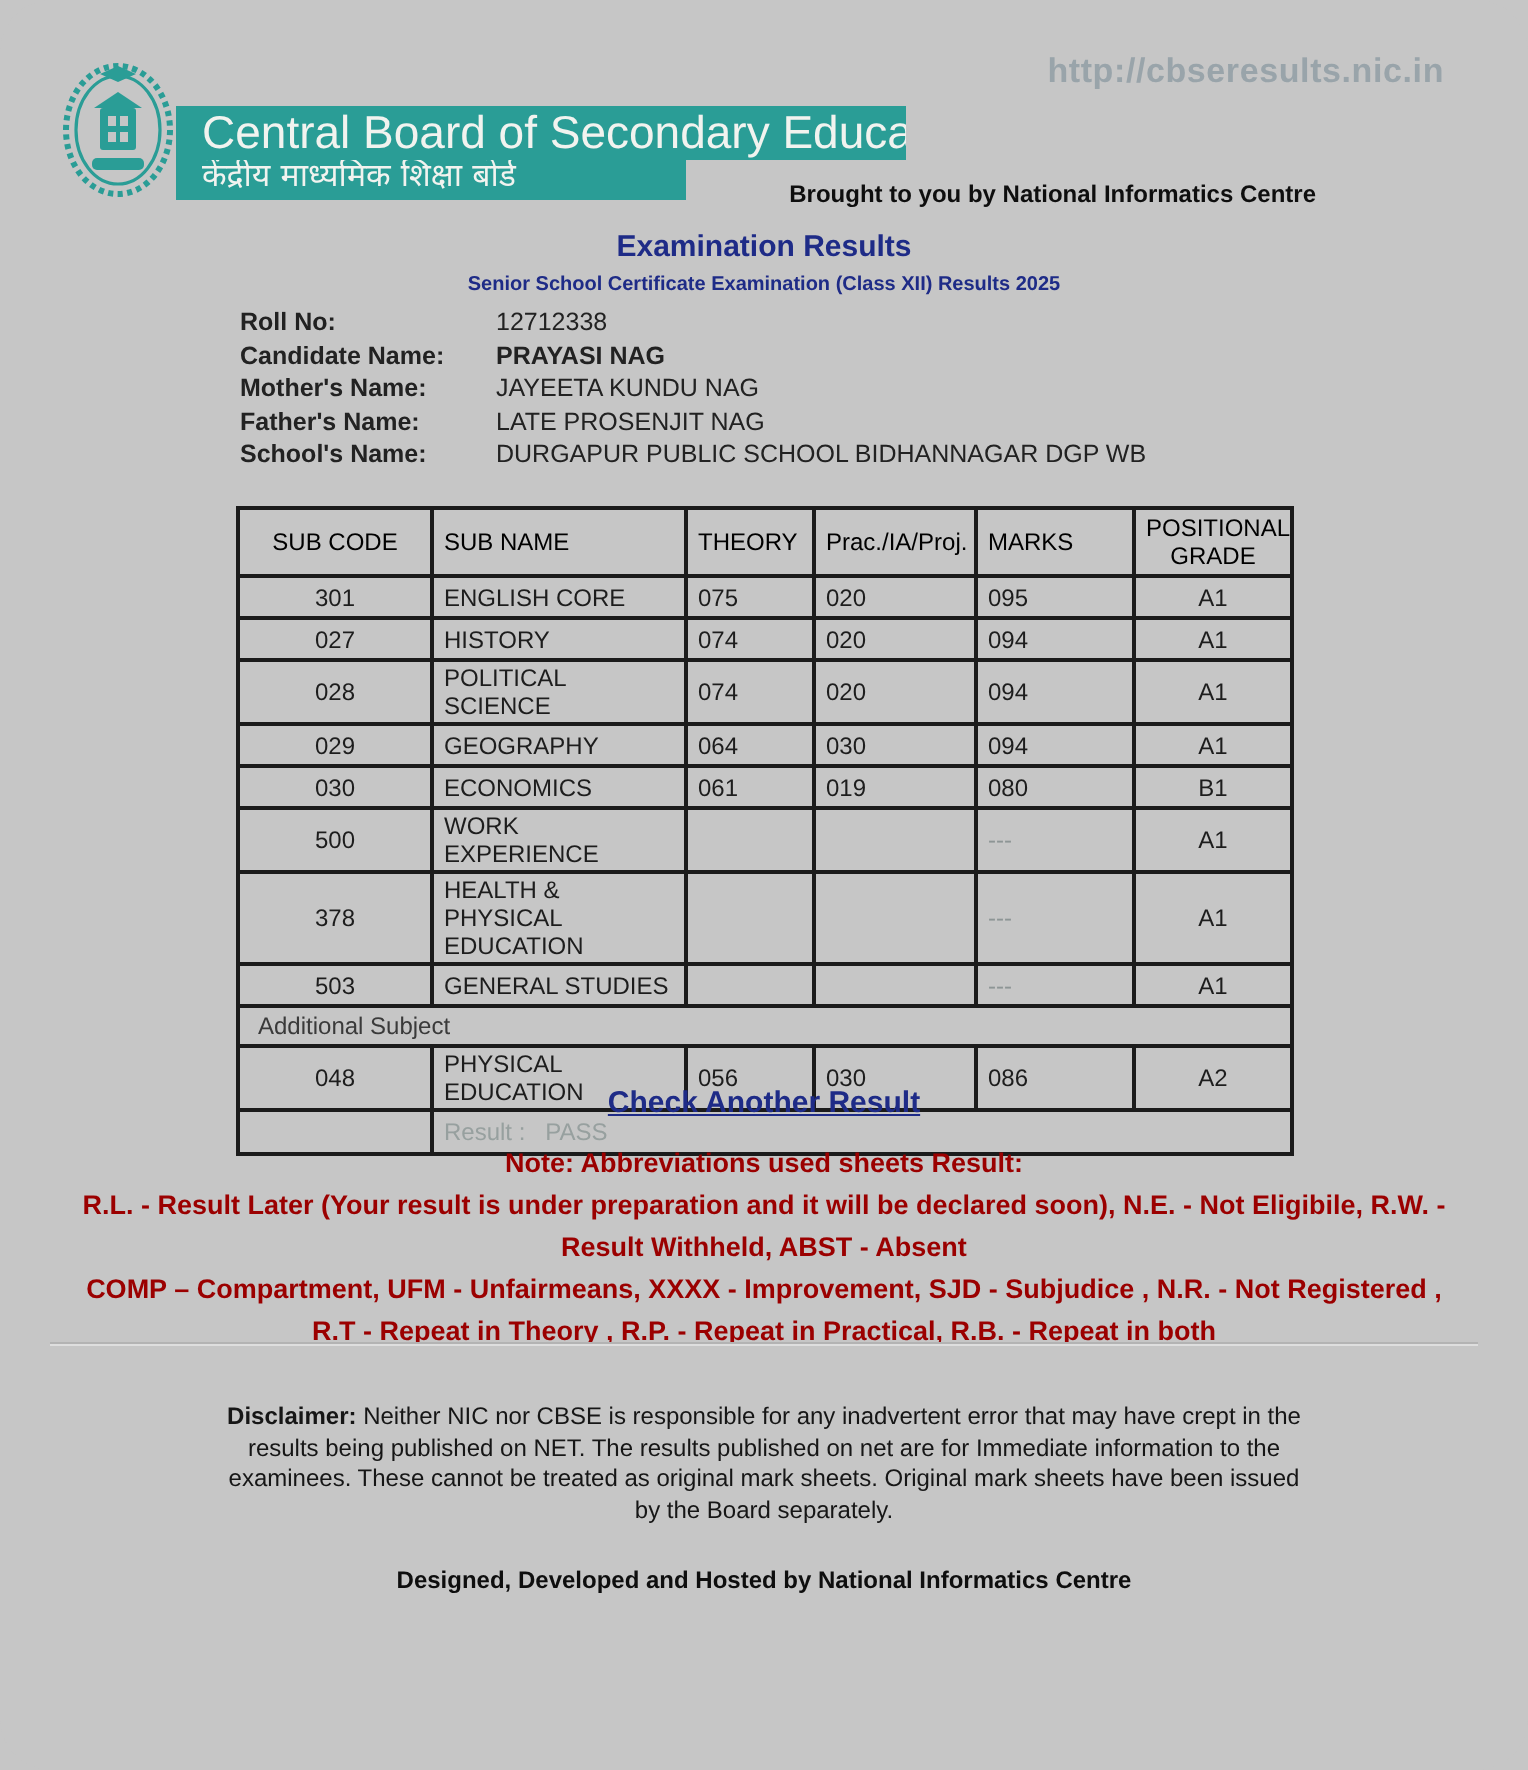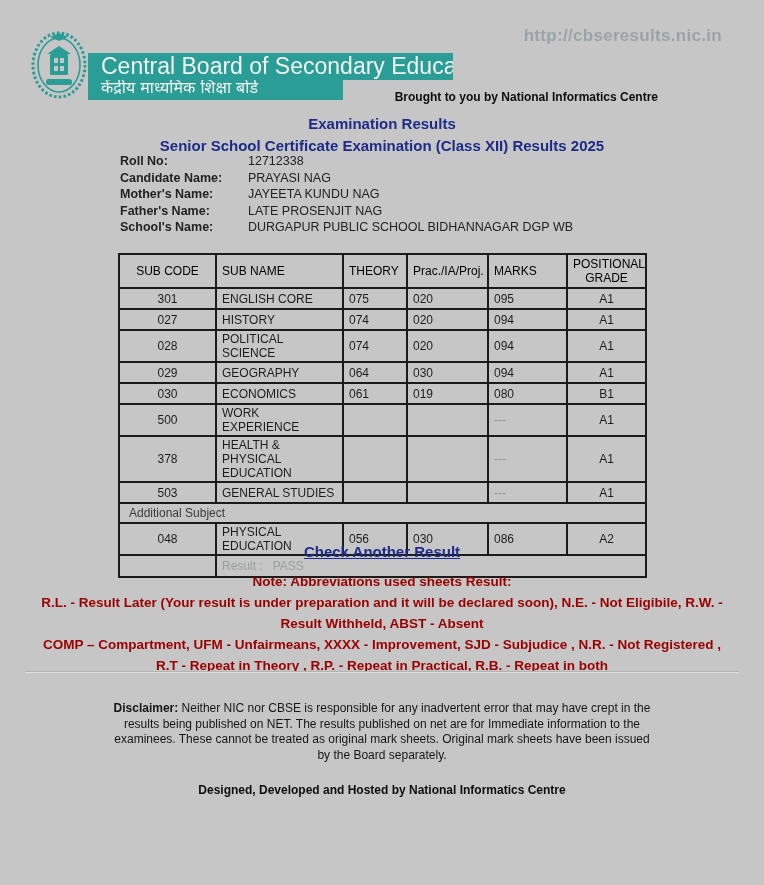--- a/index.html
+++ b/index.html
@@ -7,26 +7,26 @@
         font-family:"Liberation Sans",sans-serif;color:#1a1a1a;border-radius:26px;}
 
   .url{position:absolute;top:26px;right:42px;font-size:17px;font-weight:bold;color:#99a4aa;letter-spacing:.3px;}
   .logo{position:absolute;left:30px;top:28px;width:58px;height:74px;}
   .bar{position:absolute;left:88px;background:#2a9d96;color:#f1f3ef;box-sizing:border-box;padding-left:13px;white-space:nowrap;overflow:hidden;}
   .bar-hi{top:40px;width:255px;height:24px;font-size:16px;line-height:24px;font-family:"DejaVu Sans",sans-serif;margin-top:36px;}
   .bar-en{top:53px;width:365px;height:27px;font-size:23px;line-height:27px;}
   .brought{position:absolute;top:90px;right:106px;font-size:12px;font-weight:bold;color:#0e0e0e;}
 
   .title1{position:absolute;top:115px;left:0;width:100%;text-align:center;font-size:15px;font-weight:bold;color:#1e2b87;}
-  .title2{position:absolute;top:137px;left:0;width:100%;text-align:center;font-size:15px;font-weight:bold;color:#1e2b87;}
+  .title2{position:absolute;top:137px;left:0;width:100%;text-align:center;font-size:10px;font-weight:bold;color:#1e2b87;}
 
   .info{position:absolute;top:153px;left:120px;}
   .info-row{display:flex;line-height:16.6px;font-size:12.5px;color:#222;}
   .info-label{width:128px;font-weight:bold;}
-  .info-value.bold{font-weight:normal;}
+  .info-value.bold{font-weight:bold;}
 
   table.results{position:absolute;top:253px;left:118px;width:527px;border-collapse:collapse;table-layout:fixed;
                 font-size:12px;color:#1d1d1d;}
   .results th,.results td{border:2px solid #1b1b1b;padding:1px 5px;vertical-align:middle;overflow:hidden;}
   .results th{color:#000000;font-weight:normal;text-align:left;height:30px;}
   .results th.center{text-align:center;}
   .results td{height:17px;margin-left:28px;}
   .results td.center{text-align:center;}
   .results td.section-cell{font-size:12px;color:#3a3a3a;padding:2px 9px;height:14px;}
   .results td.result-cell{color:#97a09f;height:18px;}

